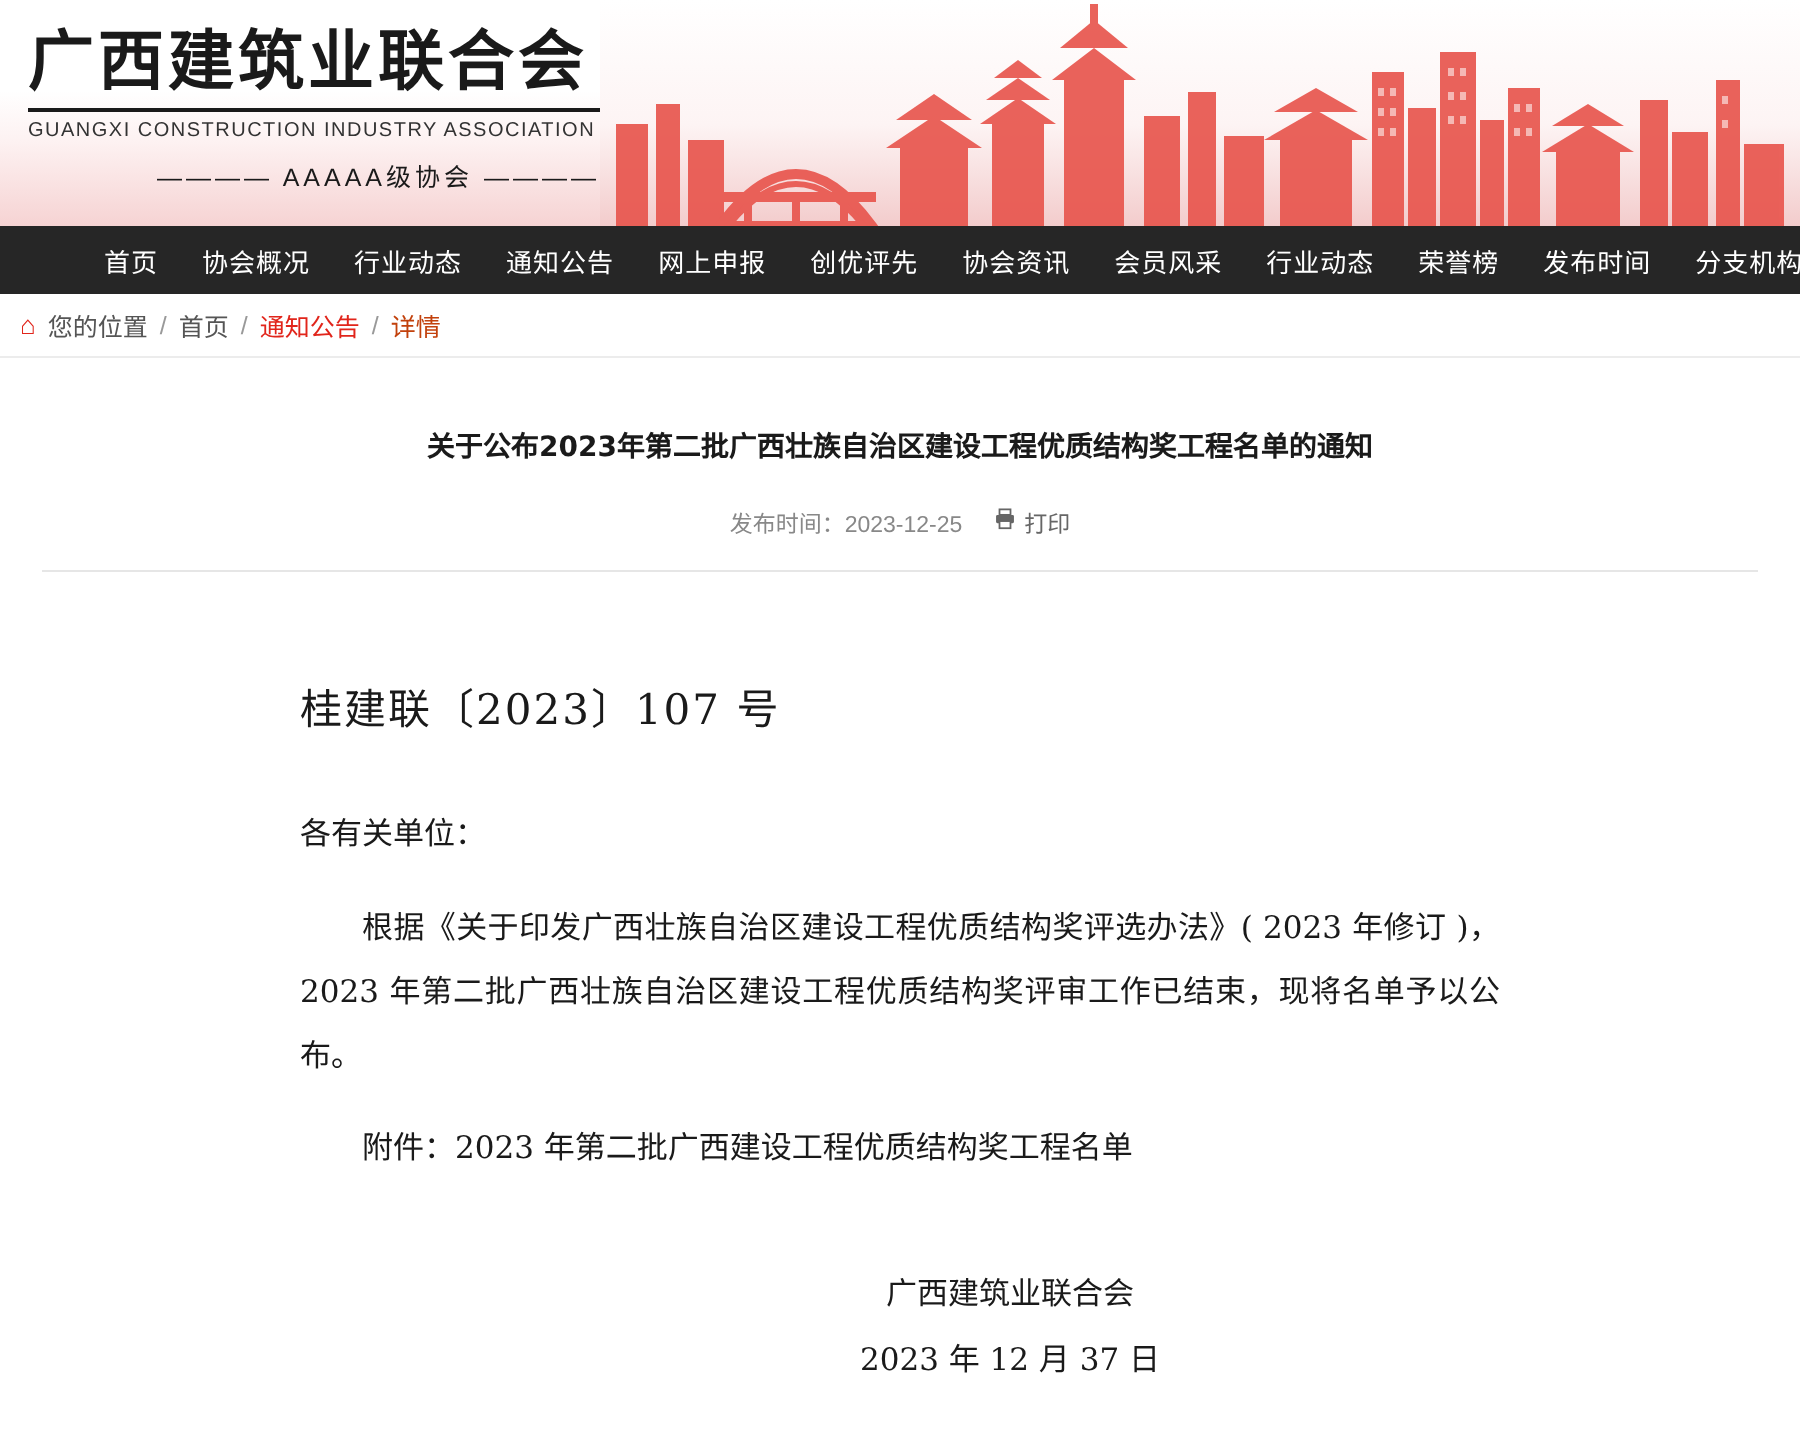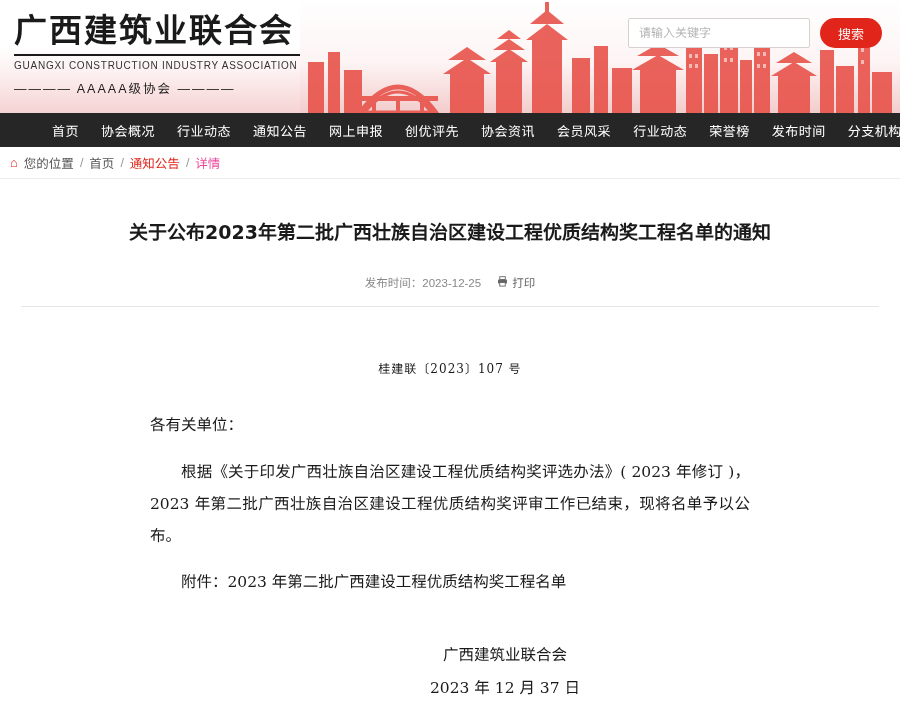--- a/index.html
+++ b/index.html
@@ -53,21 +53,21 @@
     letter-spacing: 0.75px;
     color: #333;
     white-space: nowrap;
   }
   .logo-grade {
     margin-top: 7px;
     font-size: 12.5px;
     color: #1a1a1a;
     letter-spacing: 2px;
     white-space: nowrap;
-    text-align: left;
+    text-align: right;
     width: 286px;
   }
 
   
   .search-wrap {
     position: absolute;
     right: 18px;
     top: 18px;
     display: flex;
     align-items: center;
@@ -131,38 +131,38 @@
   .home-icon {
     display: inline-block;
     margin-right: 6px;
     color: #e1251b;
     font-size: 13px;
     line-height: 1;
   }
   .crumb-sep { margin: 0 6px; color: #999; }
   .crumb-link { color: #555; text-decoration: none; cursor: pointer; }
   .crumb-link.active { color: #e1251b; }
-  .crumb-current { color: #ec4899; }
+  .crumb-current { color: #c2410c; }
 
   
   .article {
     width: 858px;
     margin: 0 auto;
     padding-top: 26px;
   }
   .article-title {
     text-align: center;
-    font-size: 19px;
+    font-size: 14px;
     font-weight: bold;
     color: #1a1a1a;
     line-height: 1.5;
     font-family: "DejaVu Sans", sans-serif;
   }
   .article-meta {
-    margin-top: 28px;
+    margin-top: 18px;
     display: flex;
     justify-content: center;
     align-items: flex-end;
     gap: 16px;
     font-size: 11.5px;
     color: #888;
   }
   .print-link {
     display: flex;
     align-items: center;
@@ -180,22 +180,22 @@
 
   .doc-body {
     width: 600px;
     margin: 0 auto;
     padding-top: 52px;
     font-family: "DejaVu Serif", serif;
     font-size: 15.5px;
     color: #1a1a1a;
   }
   .doc-number {
-    text-align: center;
-    font-size: 12px;
+    text-align: left;
+    font-size: 21px;
     letter-spacing: 1px;
     margin-bottom: 34px;
   }
   .doc-p {
     line-height: 2.05;
     margin: 15px 0 2px 0;
     text-align: justify;
   }
   .doc-indent { text-indent: 2em; }
   .doc-sign {
@@ -291,24 +291,20 @@
     </g>
   </svg>
 
   <div class="logo-block">
     <div class="logo-cn">广西建筑业联合会</div>
     <div class="logo-rule"></div>
     <div class="logo-en">GUANGXI CONSTRUCTION INDUSTRY ASSOCIATION</div>
     <div class="logo-grade">———— AAAAA级协会 ————</div>
   </div>
 
-  <div class="search-wrap">
-    <input class="search-input" type="text" placeholder="请输入关键字" style="">
-    <button class="search-btn">搜索</button>
-  </div>
 </div>
 
 <nav class="nav">
   <a class="nav-item">首页</a>
   <a class="nav-item">协会概况</a>
   <a class="nav-item">行业动态</a>
   <a class="nav-item">通知公告</a>
   <a class="nav-item">网上申报</a>
   <a class="nav-item">创优评先</a>
   <a class="nav-item">协会资讯</a>

